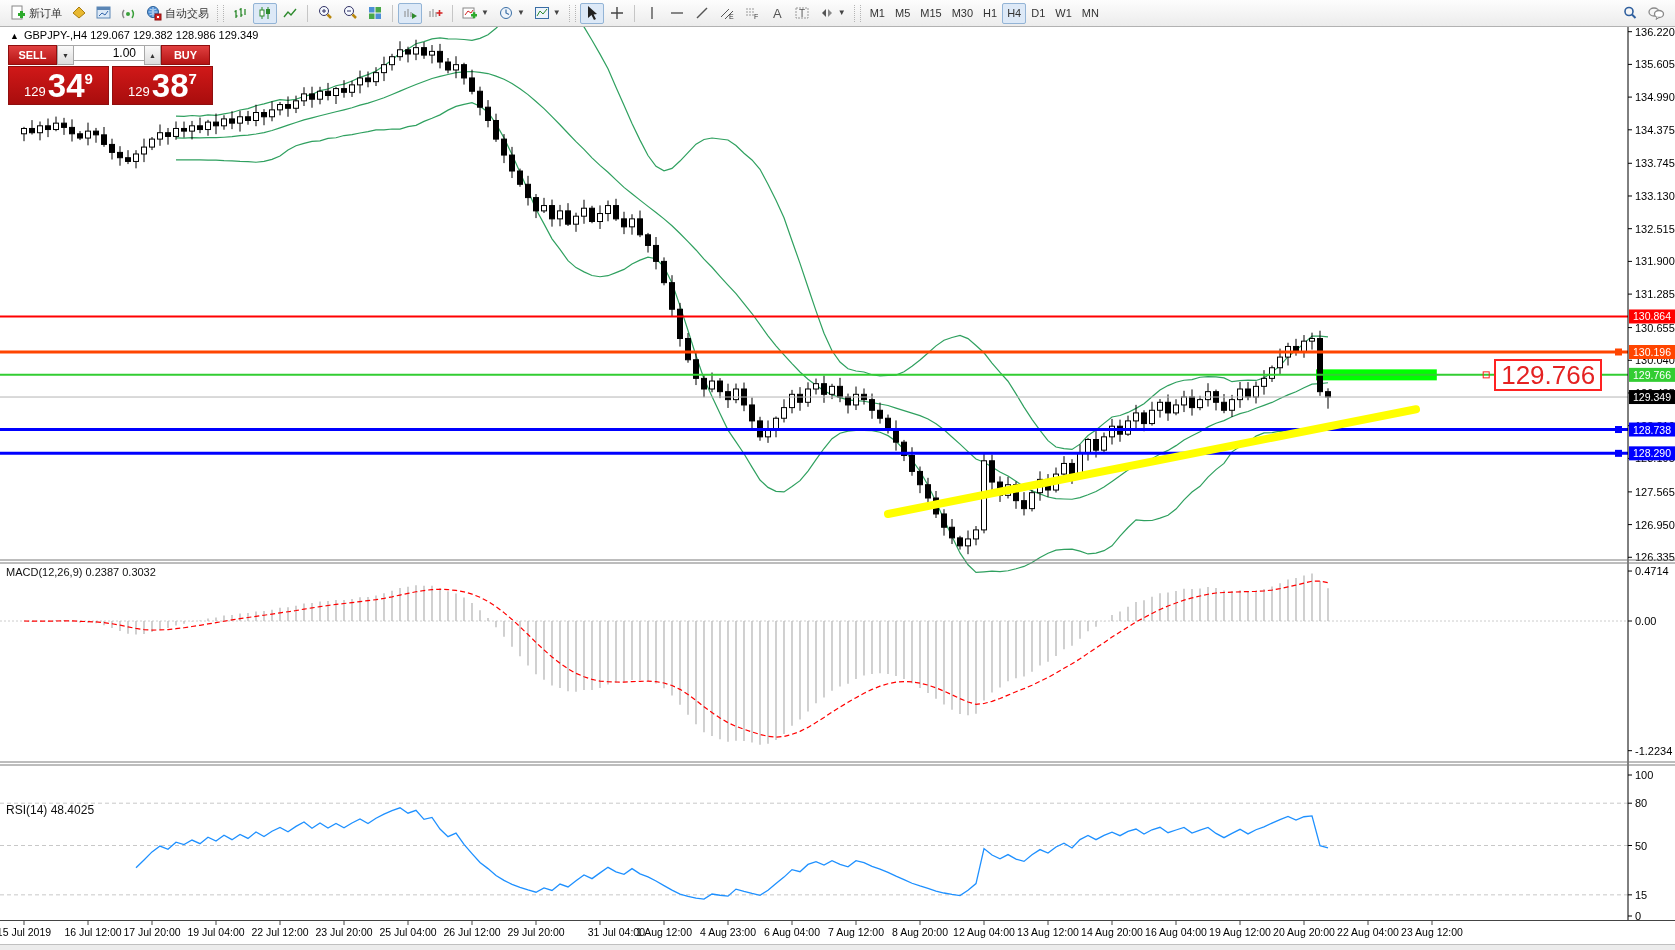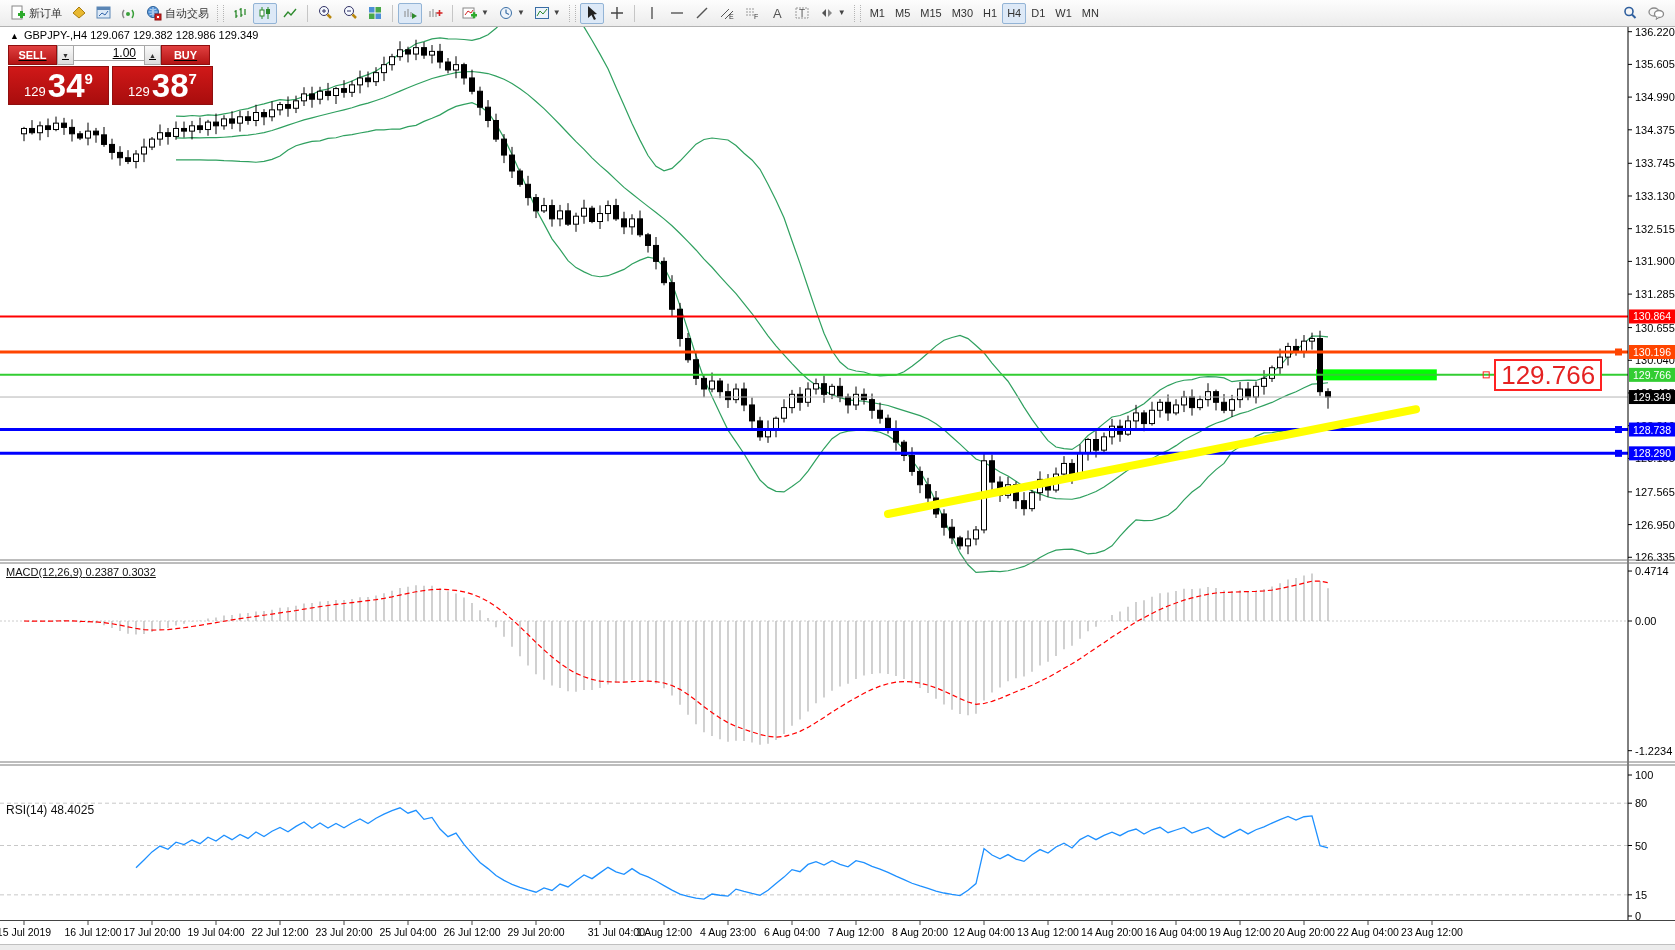--- a/index.html
+++ b/index.html
@@ -18,42 +18,42 @@
   .sep{width:1px;height:17px;background:#c6c6c6;margin:0 4px;}
   .grip{width:5px;height:17px;margin:0 3px;border-left:1px dotted #b5b5b5;border-right:1px dotted #b5b5b5;}
   .tflabel{font-size:11px;color:#333;padding:0 4px;}
   #tb-spacer{flex:1;}
 
   
   #symbol-line{position:absolute;left:10px;top:29px;font-size:11px;color:#000;z-index:20;}
   #symbol-line .tri{font-size:9px;margin-right:5px;}
 
   #trade-panel{position:absolute;left:8px;top:45px;z-index:20;width:210px;}
-  #tp-row1{display:flex;height:20px;text-decoration:underline;}
+  #tp-row1{display:flex;height:20px;}
   .tp-btn{width:49px;height:20px;box-sizing:border-box;color:#fff;font-size:11px;font-weight:bold;
     display:flex;align-items:center;justify-content:center;
     background:linear-gradient(#e04040,#b51414);border:1px solid #8f0f0f;}
   .sp-btn{width:17px;height:20px;box-sizing:border-box;background:linear-gradient(#fafafa,#dcdcdc);
     border:1px solid #a8a8a8;font-size:7px;color:#333;display:flex;align-items:center;justify-content:center;}
   #tp-vol{width:70px;height:16px;box-sizing:border-box;border:1px solid #a8a8a8;border-left:none;border-right:none;
     text-align:right;font-size:12px;padding:0 8px 0 0;font-family:"Liberation Sans",sans-serif;}
   #tp-row2{display:flex;gap:3px;margin-top:1px;}
   .quote-box{width:101px;height:39px;box-sizing:border-box;background:linear-gradient(#d01818,#a80d0d);
     border:1px solid #8f0f0f;color:#fff;display:flex;align-items:baseline;justify-content:center;padding-top:1px;}
   .quote-box .q-small{font-size:13px;align-self:flex-end;margin-bottom:5px;}
   .quote-box .q-big{font-size:33px;font-weight:bold;line-height:36px;margin-left:2px;}
   .quote-box .q-sup{font-size:15px;font-weight:bold;align-self:flex-start;margin-top:2px;}
 
   #price-callout{position:absolute;z-index:21;background:#fff;border:2px solid #ff2222;color:#e42222;
     font-size:26px;line-height:28px;padding:0 5px;font-family:"Liberation Sans",sans-serif;}
   #annotation{position:absolute;z-index:21;font-size:37px;font-weight:bold;letter-spacing:13px;color:#00d800;
     text-shadow:1px 1px 0 #3c3c3c,-1px 1px 0 #3c3c3c,1px -1px 0 #3c3c3c,-1px -1px 0 #3c3c3c,2px 2px 1px #6b2020;
     white-space:nowrap;}
 
-  #ind-label-macd{position:absolute;left:6px;top:566px;font-size:11px;color:#111;z-index:20;text-decoration:underline;}
+  #ind-label-macd{position:absolute;left:6px;top:566px;font-size:11px;color:#111;z-index:20;}
   #ind-label-rsi{position:absolute;left:6px;top:771px;font-size:12px;color:#111;z-index:20;margin-top:32px;}
 
   #chart-svg{position:absolute;left:0;top:25px;z-index:5;}
 
   #time-axis{position:absolute;left:0;top:926px;width:1675px;height:16px;z-index:6;}
   #time-axis span{position:absolute;top:0;width:90px;margin-left:-45px;text-align:center;
     font-size:10.5px;color:#000;white-space:nowrap;}
   #bottom-strip{position:absolute;left:0;top:944px;width:1675px;height:6px;background:#ececec;border-top:1px solid #c0c0c0;z-index:4;}
 </style>
 </head>

